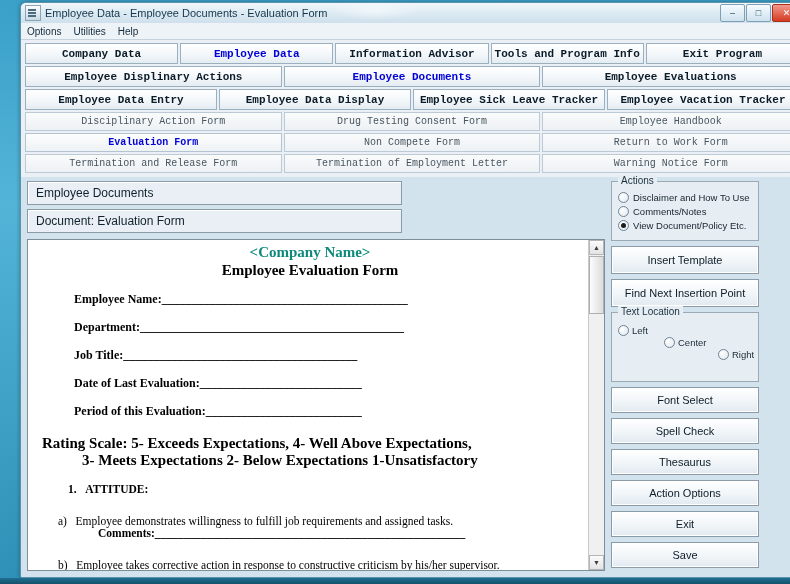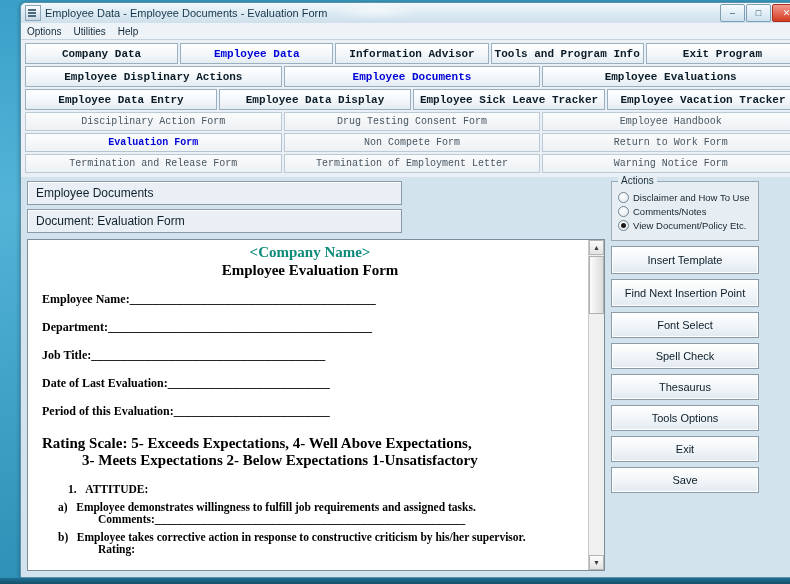--- a/index.html
+++ b/index.html
@@ -182,39 +182,40 @@
     font-size: 15px;
     margin-top: 1px;
     color: #000;
   }
   .doc-line {
     font-weight: bold;
     font-size: 12px;
     margin-top: 13px;
     color: #000;
     white-space: nowrap;
+    margin-left: 32px;
   }
   .rating {
     font-weight: bold;
     font-size: 15px;
     margin-top: 16px;
     color: #000;
   }
   .rating .l2 { display: block; margin-left: 40px; }
   .item-num {
     font-weight: bold;
     font-size: 11.5px;
     margin-top: 14px;
     margin-left: 26px;
     color: #000;
   }
   .item-sub {
-    font-weight: bold;
+    font-weight: normal;
     font-size: 11.5px;
-    margin-top: 6px;
+    margin-top: 20px;
     margin-left: 16px;
     color: #000;
   }
   .sub-indent {
     font-weight: bold;
     font-size: 11.5px;
     margin-left: 56px;
     color: #000;
   }
   .scrollbar {
@@ -457,25 +458,40 @@
           </div>
           <div class="radio-row">
             <span class="radio on"></span>
             <span>View Document/Policy Etc.</span>
           </div>
         </div>
 
         <div class="actbtn tall">Insert Template</div>
         <div class="actbtn tall">Find Next Insertion Point</div>
 
+        <div class="groupbox textloc">
+          <span class="gb-title">Text Location</span>
+          <div class="tl-opt tl-left">
+            <span class="radio"></span>
+            <span>Left</span>
+          </div>
+          <div class="tl-opt tl-center">
+            <span class="radio"></span>
+            <span>Center</span>
+          </div>
+          <div class="tl-opt tl-right">
+            <span class="radio"></span>
+            <span>Right</span>
+          </div>
+        </div>
 
         <div class="actbtn">Font Select</div>
         <div class="actbtn">Spell Check</div>
         <div class="actbtn">Thesaurus</div>
-        <div class="actbtn">Tools Options</div>
+        <div class="actbtn">Action Options</div>
         <div class="actbtn">Exit</div>
         <div class="actbtn">Save</div>
 
       </div>
     </div>
   </div>
 
   <div class="smudge"></div>
   <div class="taskbar"></div>
 </div>

